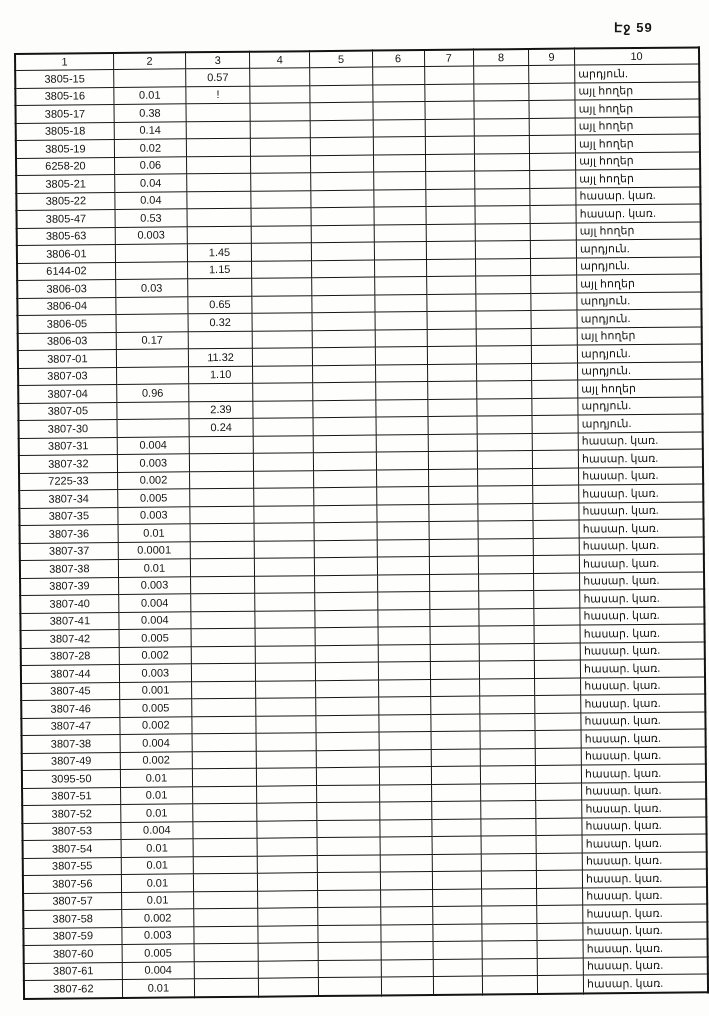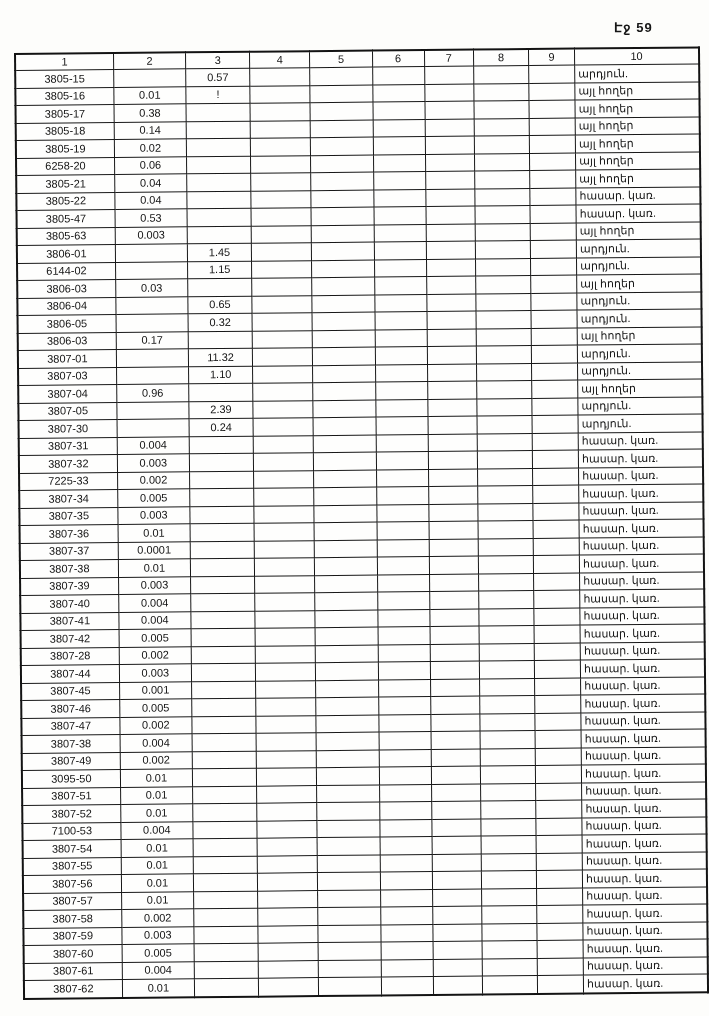--- a/index.html
+++ b/index.html
@@ -600,21 +600,21 @@
             <td class="c3"></td>
             <td class="c4"></td>
             <td class="c5"></td>
             <td class="c6"></td>
             <td class="c7"></td>
             <td class="c8"></td>
             <td class="c9"></td>
             <td class="c10">հասար. կառ.</td>
           </tr>
           <tr>
-            <td class="c1">7100-53</td>
+            <td class="c1">3807-53</td>
             <td class="c2">0.004</td>
             <td class="c3"></td>
             <td class="c4"></td>
             <td class="c5"></td>
             <td class="c6"></td>
             <td class="c7"></td>
             <td class="c8"></td>
             <td class="c9"></td>
             <td class="c10">հասար. կառ.</td>
           </tr>

